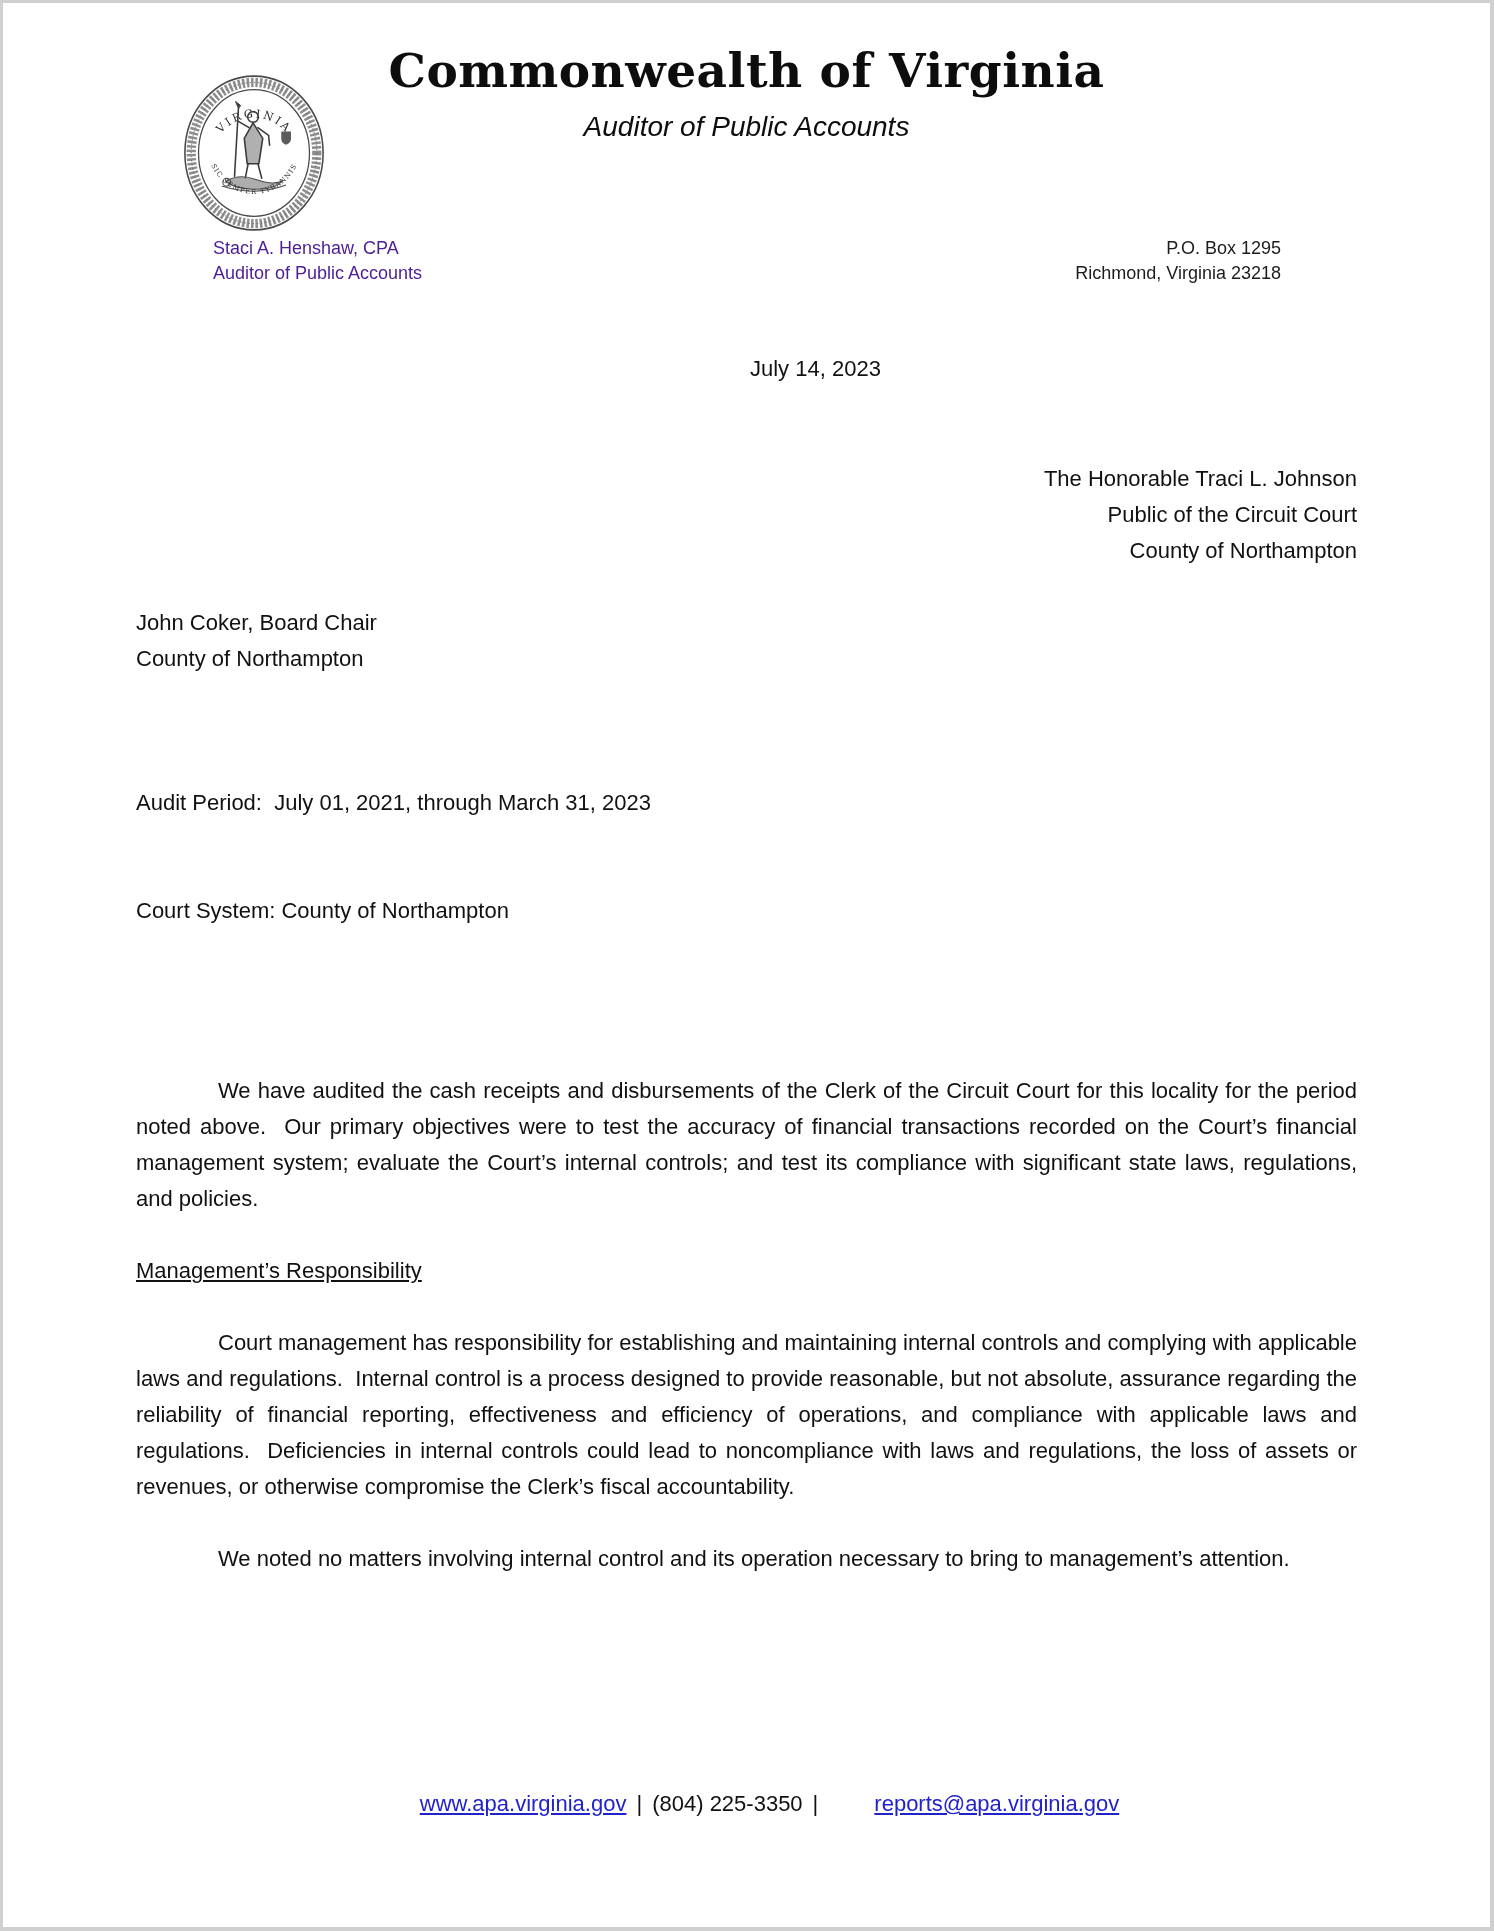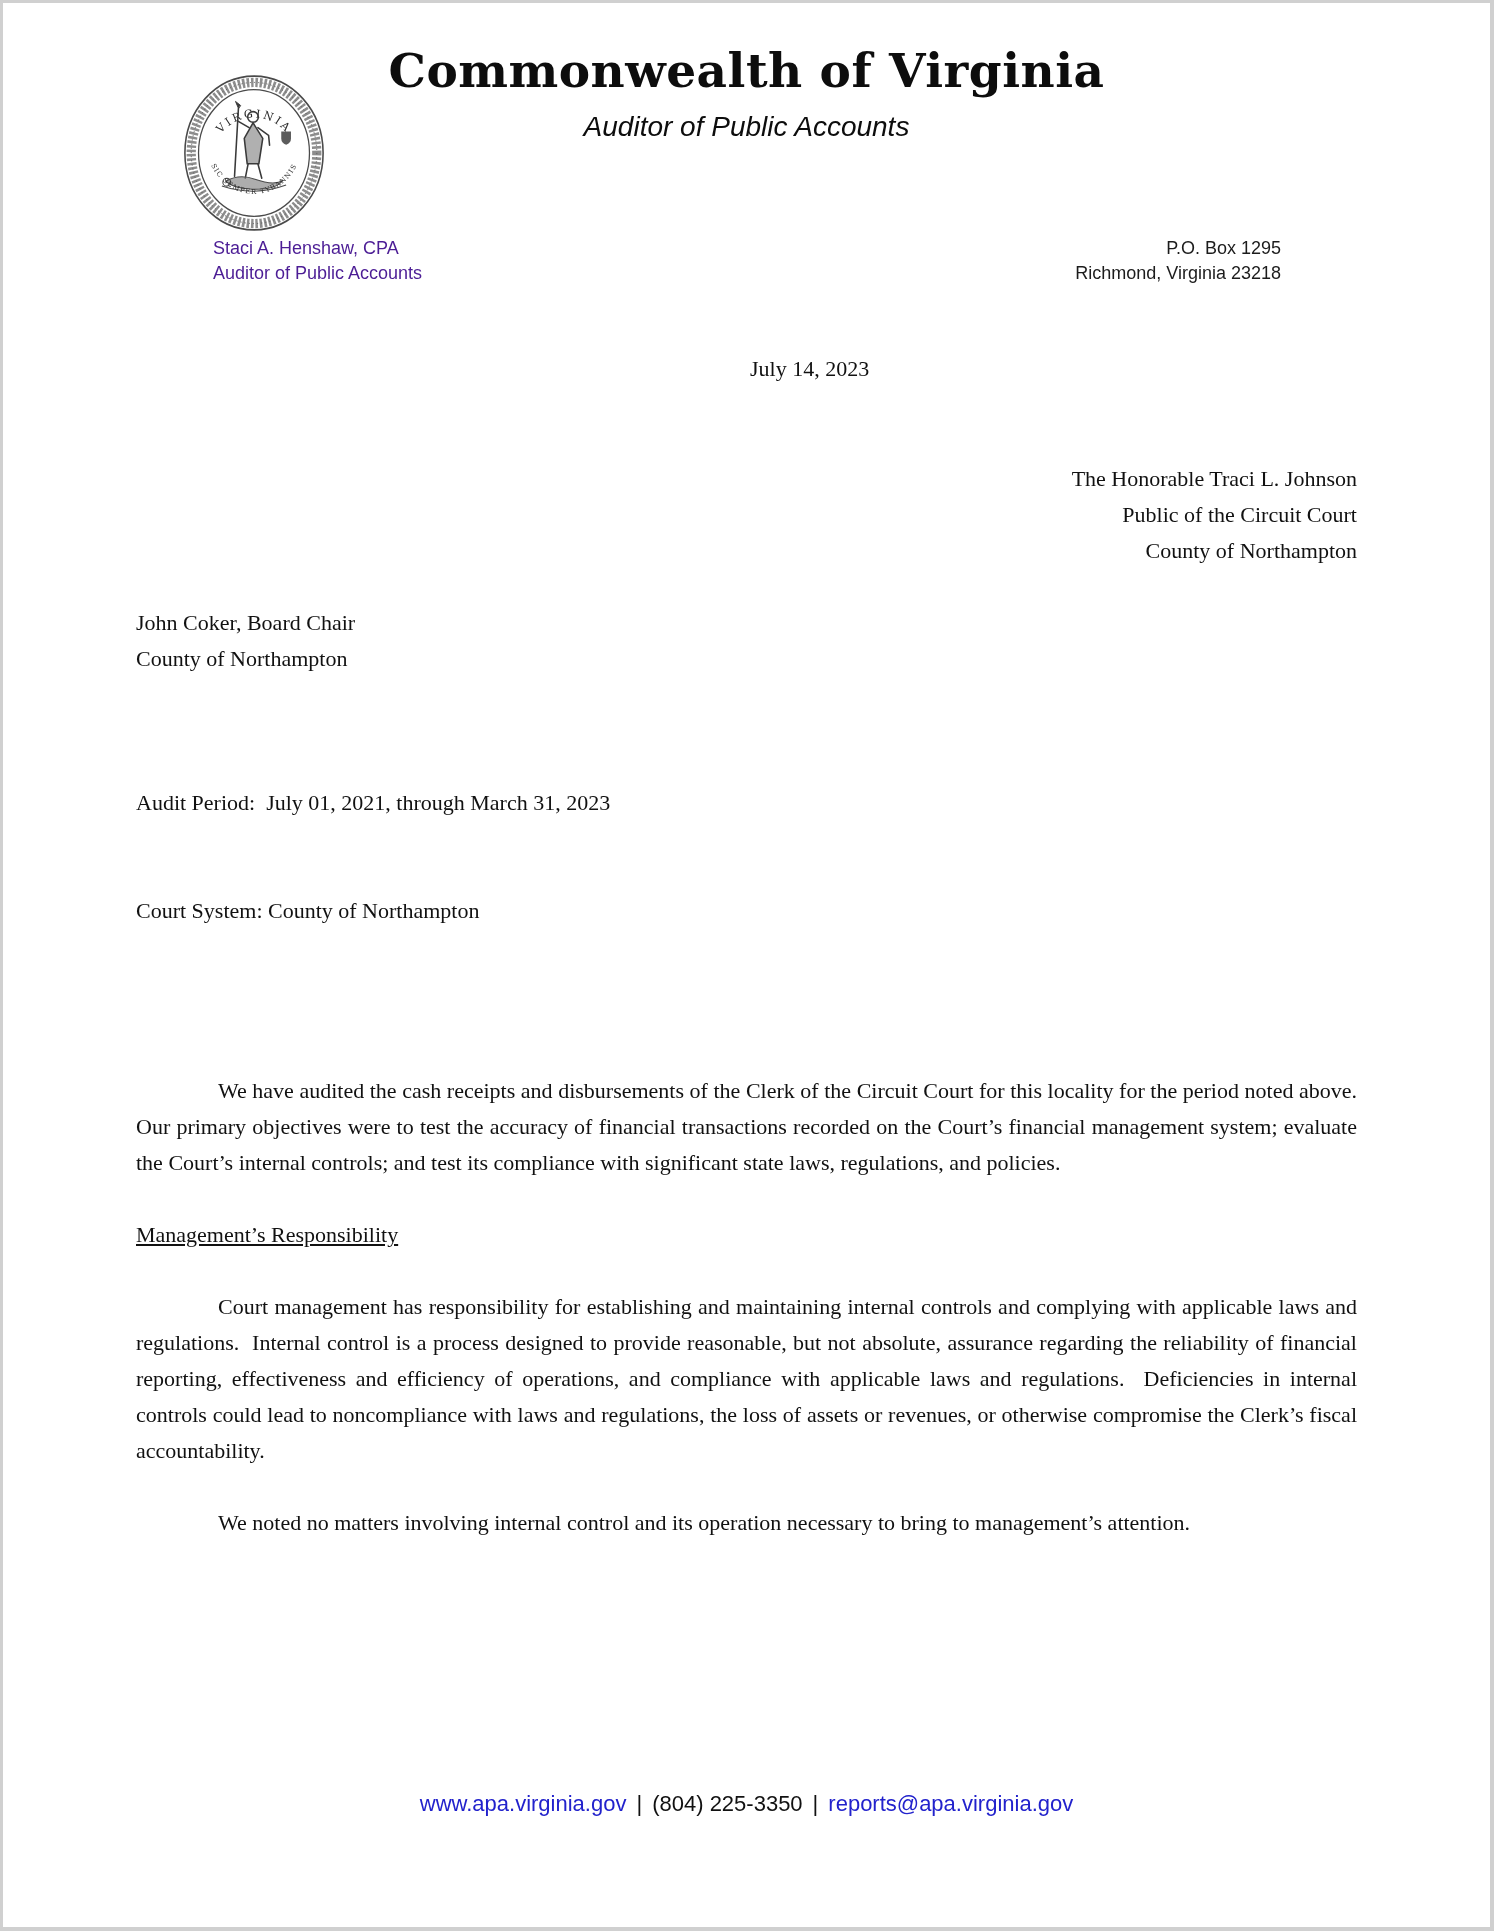--- a/index.html
+++ b/index.html
@@ -65,21 +65,20 @@
     text-align: right;
     font-size: 18px;
     line-height: 25px;
     color: #1c1c1c;
   }
   
   .content {
     padding: 0 133px;
     font-size: 22px;
     line-height: 36px;
-    font-family: Liberation Serif, serif;
   }
   .content p, .content div.block, .content h2 {
     margin: 0;
     padding: 0;
   }
   .date-line {
     margin-top: 56px !important;
     padding-left: 614px !important;
   }
   .recipient-1 { margin-top: 74px !important; text-align: right; }
@@ -106,21 +105,23 @@
     left: 0;
     right: 0;
     bottom: 108px;
     text-align: center;
     font-size: 22px;
     line-height: 30px;
     color: #111111;
   }
   .page-footer a {
     color: var(--link-color, #2222cc);
+    text-decoration: underline;
     cursor: pointer;
+    margin-left: 46px;
   }
   .page-footer .sep {
     color: #111111;
     padding: 0 10px;
   }
   
   .seal svg { width: 100%; height: 100%; }
 </style>
 </head>
 <body>

